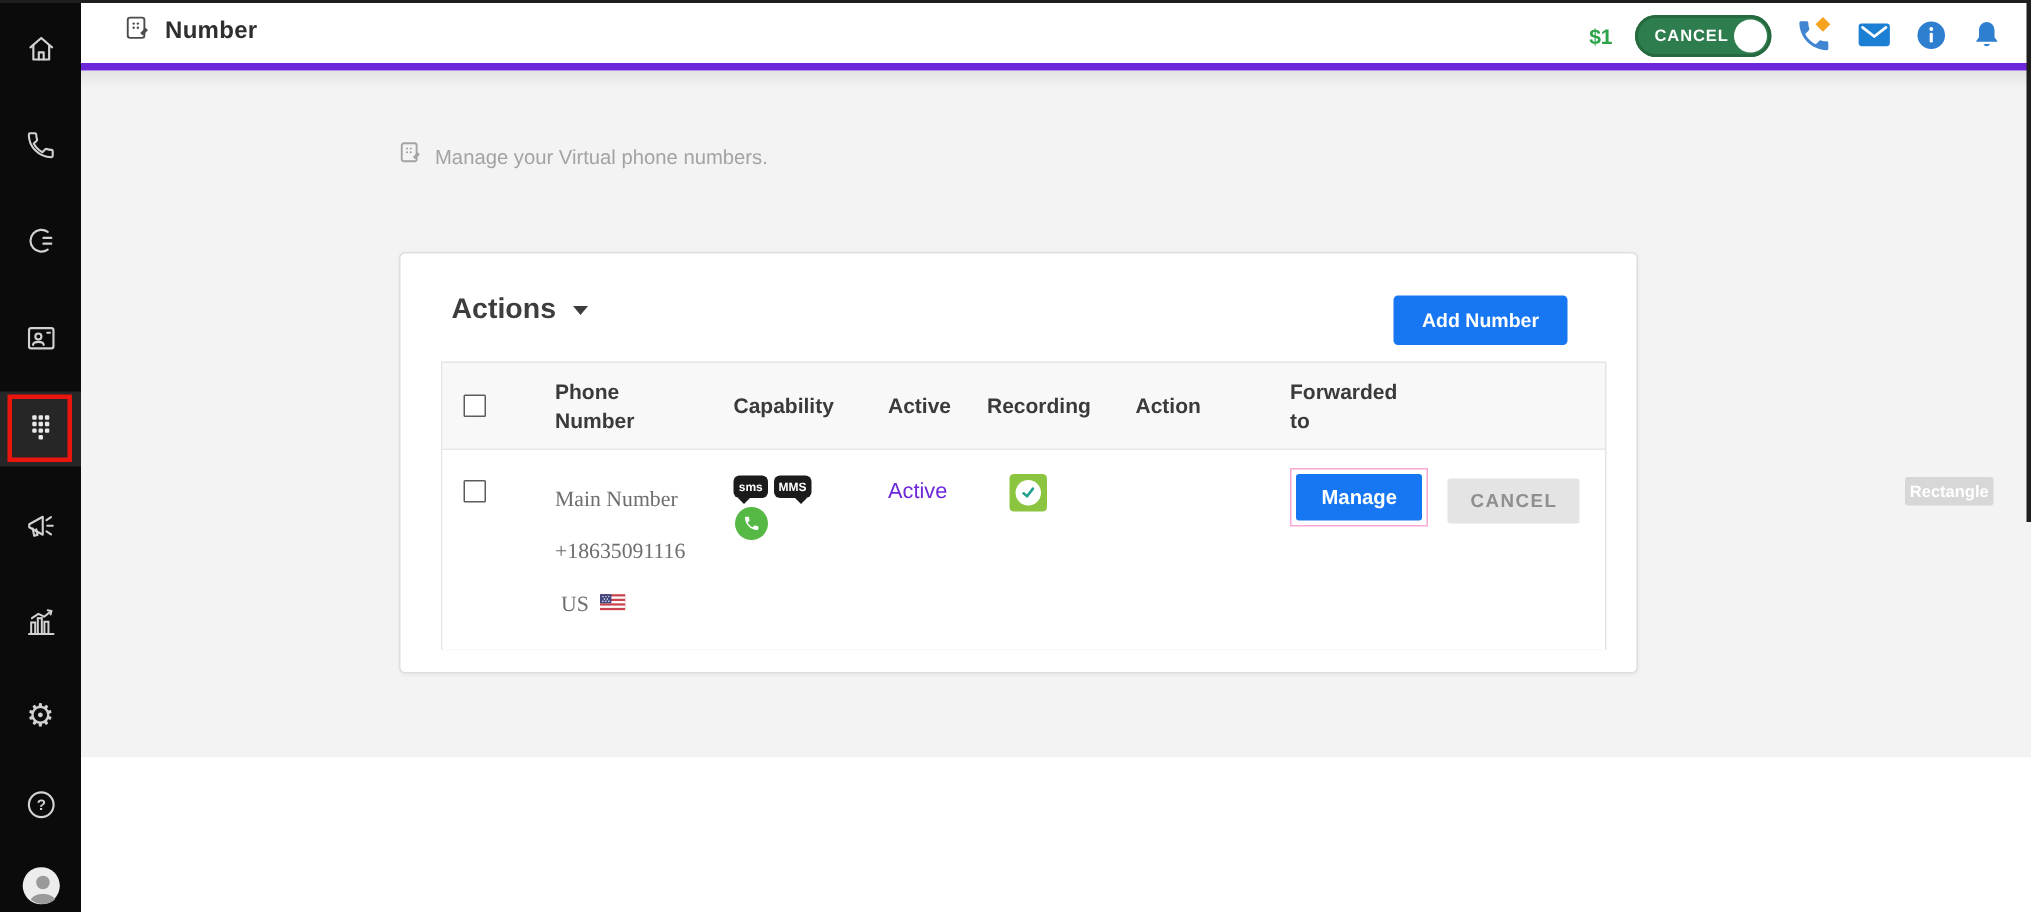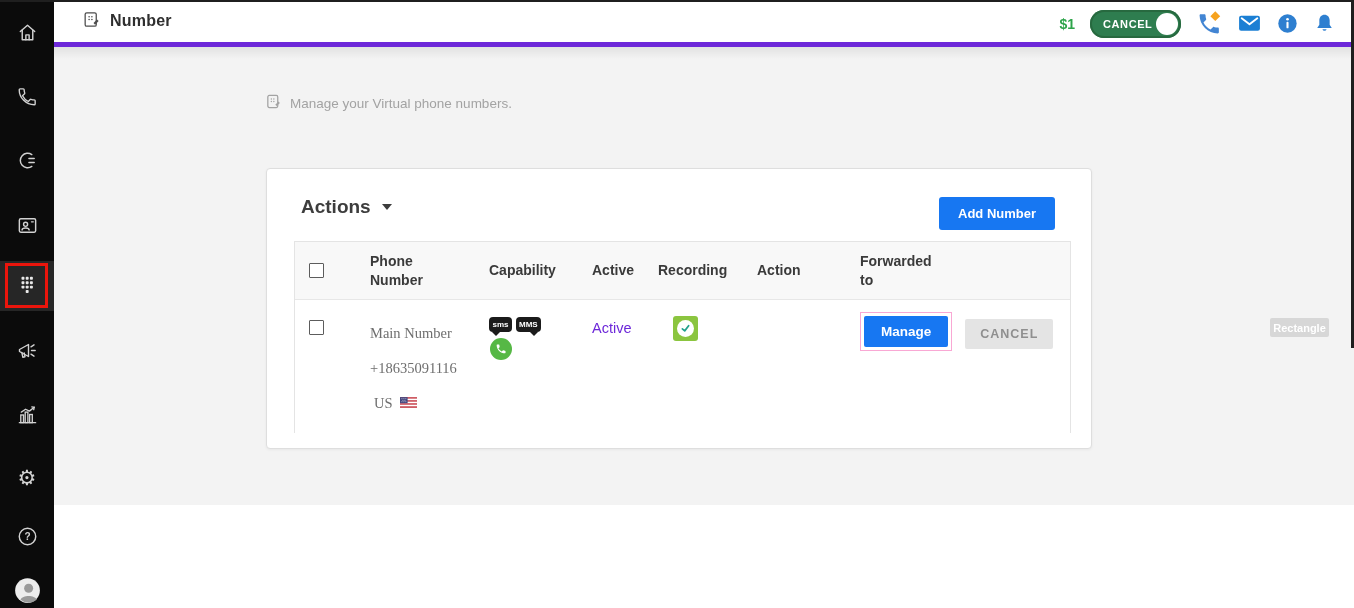--- a/index.html
+++ b/index.html
@@ -54,21 +54,21 @@
   
   .card {
     position:absolute; left:266px; top:168px; width:826px; height:281px;
     background:#fff; border:1px solid #dedede; border-radius:4px;
     box-shadow:0 1px 3px rgba(0,0,0,.05); z-index:10;
   }
   .actions-dd { position:absolute; left:34px; top:27px; display:flex; align-items:center; gap:11px; cursor:pointer; }
   .actions-label { font-size:19px; color:#3d3d3d; font-weight:600; }
   .caret-down { width:0; height:0; border-left:5px solid transparent; border-right:5px solid transparent; border-top:6px solid #3d3d3d; }
   .btn-add {
-    position:absolute; right:36px; top:28px; background:#1777f2; color:#fff;
+    position:absolute; right:46px; top:28px; background:#1777f2; color:#fff;
     border:none; border-radius:3px; font-size:13px; font-weight:700;
     padding:9px 19px; cursor:pointer; font-family:"Liberation Sans", sans-serif;
   }
 
   
   .table { position:absolute; left:27px; top:72px; width:777px; height:192px; border:1px solid #e4e4e4; }
   .t-header {
     display:grid; grid-template-columns:62px 128px 100px 70px 100px 103px 1fr;
     height:58px; background:#f8f8f8; border-bottom:1px solid #e7e7e7;
   }

